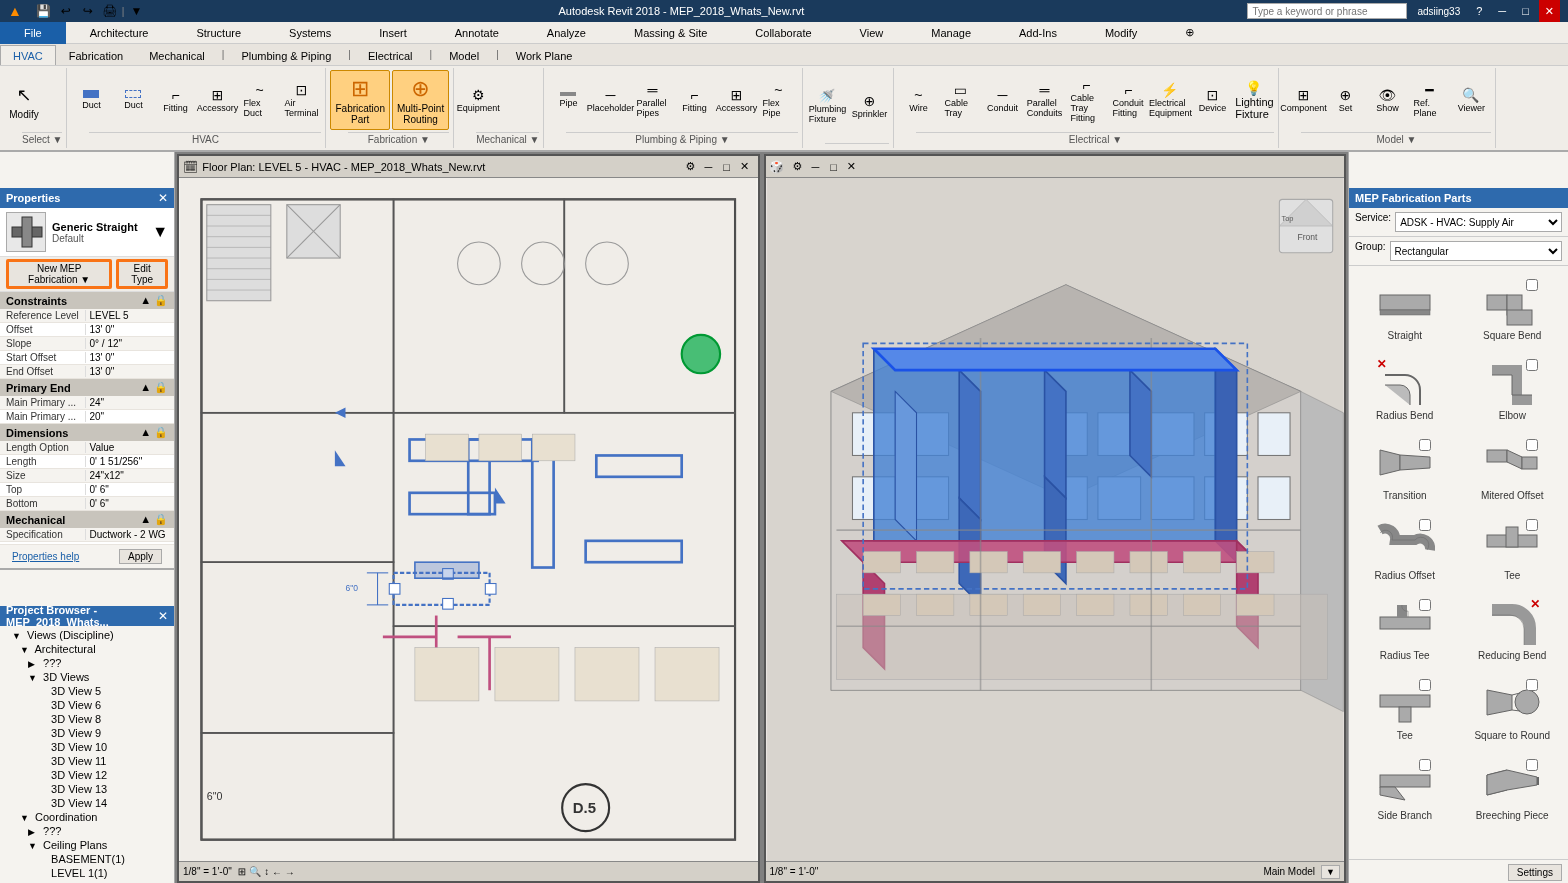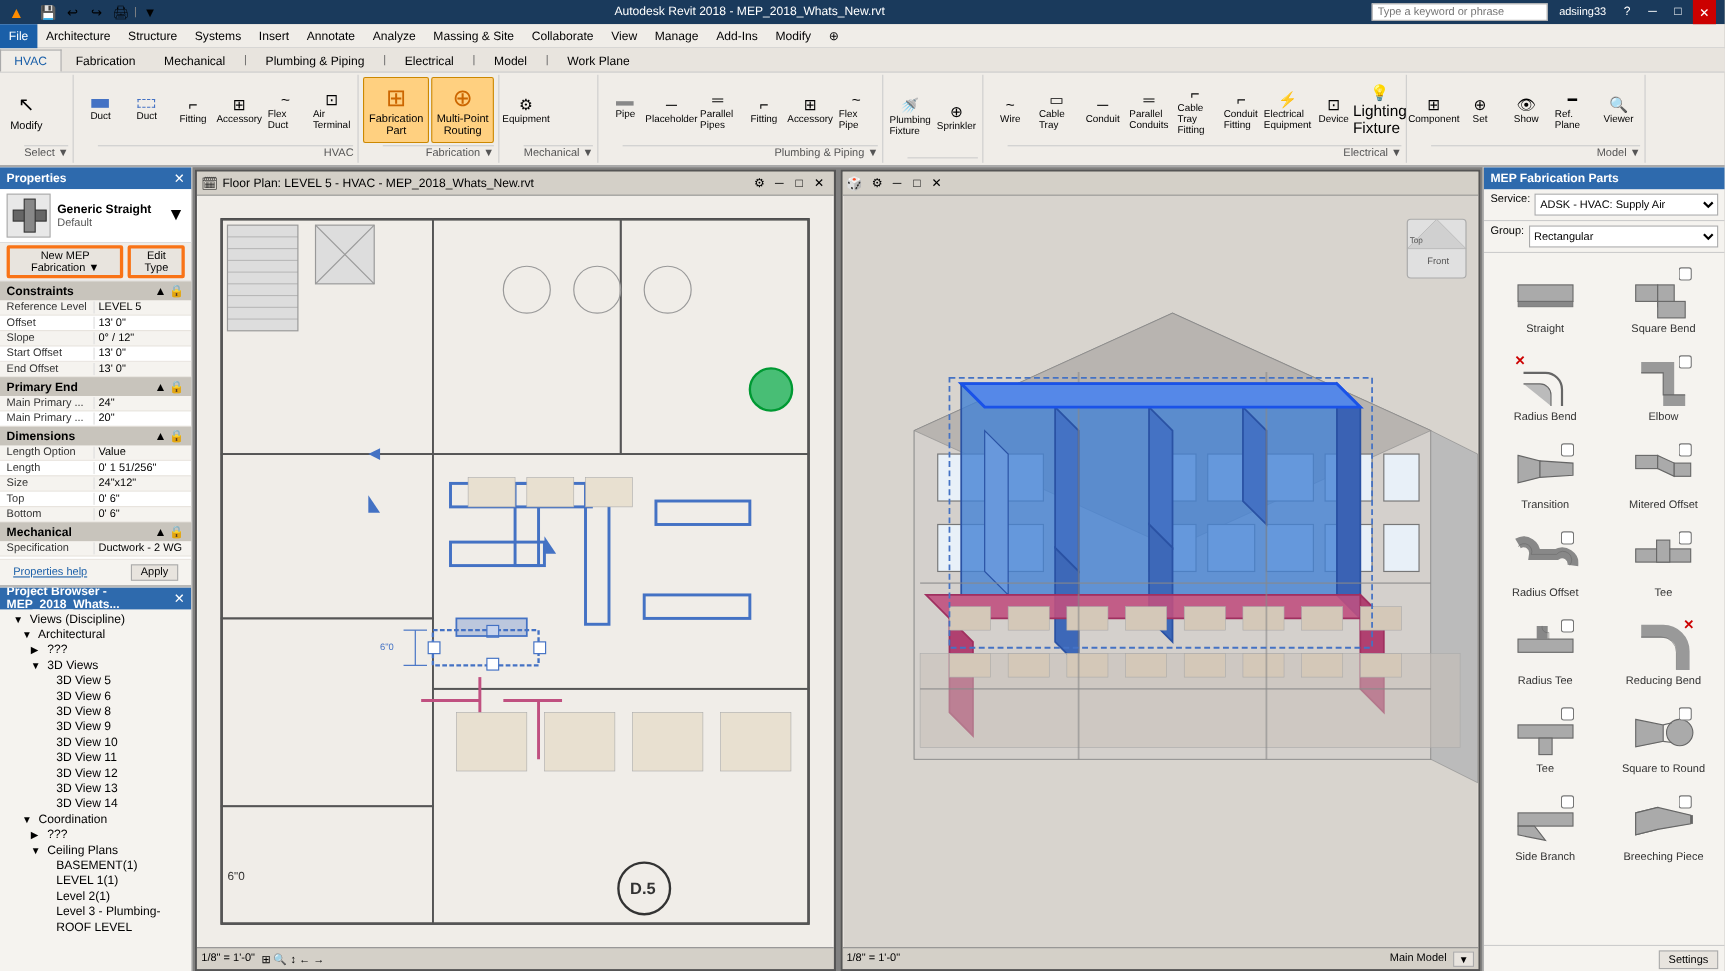--- a/index.html
+++ b/index.html
@@ -7,43 +7,43 @@
     
     
     #title-bar { background: #1a3a5c; color: #fff; height: 22px; display: flex; align-items: center; justify-content: space-between; padding: 0 8px; }
     #title-bar .title-text { font-size: 11px; flex: 1; text-align: center; }
     #title-bar .title-left { display: flex; align-items: center; gap: 4px; }
     #title-bar .title-right { display: flex; align-items: center; gap: 4px; margin-left: 35px; }
     .title-btn { background: none; border: none; color: #fff; cursor: pointer; font-size: 11px; padding: 0 6px; height: 22px; }
     
     
     #menu-bar { background: #f0ede8; height: 22px; display: flex; align-items: center; border-bottom: 1px solid #ccc; }
-    .menu-item { padding: 2px 8px; cursor: pointer; font-size: 11px; height: 22px; display: flex; align-items: center; }
+    .menu-item { padding: 2px 24px; cursor: pointer; font-size: 11px; height: 22px; display: flex; align-items: center; }
     .menu-item.active { background: #1a5fa8; color: #fff; }
     
     
     #ribbon { background: #f0ede8; border-bottom: 2px solid #aaa; display: flex; flex-direction: column; }
     #ribbon-tabs { display: flex; background: #e8e4de; height: 22px; align-items: flex-end; border-bottom: 1px solid #ccc; }
     .ribbon-tab { padding: 2px 12px; cursor: pointer; font-size: 11px; height: 20px; display: flex; align-items: center; border: 1px solid transparent; border-bottom: none; }
     .ribbon-tab.active { background: #f0ede8; border-color: #aaa; border-bottom-color: #f0ede8; color: #1a5fa8; }
     #ribbon-content { display: flex; align-items: stretch; padding: 2px 0; min-height: 80px; }
     .ribbon-group { display: flex; flex-direction: column; border-right: 1px solid #ccc; padding: 2px 4px; min-width: 60px; position: relative; }
     .ribbon-group-content { display: flex; flex-wrap: wrap; gap: 2px; flex: 1; align-items: center; }
-    .ribbon-group-label { font-size: 10px; text-align: right; color: #555; padding: 1px 0; border-top: 1px solid #ccc; margin-top: 2px; margin-left: 18px; }
+    .ribbon-group-label { font-size: 10px; text-align: center; color: #555; padding: 1px 0; border-top: 1px solid #ccc; margin-top: 2px; margin-left: 18px; }
     .ribbon-btn { display: flex; flex-direction: column; align-items: center; justify-content: center; padding: 2px 4px; cursor: pointer; border: 1px solid transparent; border-radius: 2px; min-width: 40px; font-size: 10px; text-align: center; height: 60px; }
     .ribbon-btn-small { display: flex; flex-direction: column; align-items: center; padding: 1px 3px; cursor: pointer; border: 1px solid transparent; border-radius: 2px; font-size: 10px; width: 40px; height: 28px; justify-content: center; }
     .ribbon-icon { width: 28px; height: 28px; display: flex; align-items: center; justify-content: center; font-size: 18px; }
     .ribbon-icon-small { width: 18px; height: 18px; display: flex; align-items: center; justify-content: center; font-size: 14px; }
     
     
     #main { display: flex; flex: 1; height: calc(883px - 22px - 22px - 84px - 22px); }
     
     
     #left-panel { width: 175px; background: #f5f3ef; border-right: 1px solid #aaa; display: flex; flex-direction: column; overflow: hidden; }
-    .panel-header { background: #2e6aad; color: #fff; padding: 2px 6px; font-size: 11px; font-weight: bold; display: flex; align-items: center; justify-content: space-between; height: 20px; }
+    .panel-header { background: #2e6aad; color: #fff; padding: 2px 6px; font-size: 11px; font-weight: bold; display: flex; align-items: center; justify-content: space-between; height: 20px; margin-top: 36px; }
     .panel-close { background: none; border: none; color: #fff; cursor: pointer; font-size: 12px; }
     
     
     #props-panel { flex: 0 0 auto; border-bottom: 1px solid #aaa; }
     .prop-preview { display: flex; align-items: center; gap: 6px; padding: 4px 6px; background: #fff; border-bottom: 1px solid #ddd; }
     .prop-preview-img { width: 40px; height: 40px; background: #e8e8e8; border: 1px solid #aaa; display: flex; align-items: center; justify-content: center; font-size: 10px; color: #555; }
     .prop-type { font-size: 11px; font-weight: bold; }
     .prop-subtype { font-size: 10px; color: #555; }
     .prop-actions { display: flex; gap: 4px; padding: 2px 6px; background: #f0ede8; border-bottom: 1px solid #ddd; }
     .prop-action-btn { font-size: 10px; padding: 1px 6px; background: #e8e4de; border: 3px solid #f97316; cursor: pointer; border-radius: 2px; }
@@ -299,21 +299,21 @@
         <div class="ribbon-btn-small">
           <div class="ribbon-icon-small">⚡</div>
           <span style="font-size:9px;">Electrical Equipment</span>
         </div>
         <div class="ribbon-btn-small">
           <div class="ribbon-icon-small">⊡</div>
           <span style="font-size:9px;">Device</span>
         </div>
         <div class="ribbon-btn-small">
           <div class="ribbon-icon-small">💡</div>
-          <span style="font-size:14px;">Lighting Fixture</span>
+          <span style="font-size:11px;">Lighting Fixture</span>
         </div>
       </div>
       <div class="ribbon-group-label">Electrical ▼</div>
     </div>
 
     <div class="ribbon-group">
       <div class="ribbon-group-content">
         <div class="ribbon-btn-small">
           <div class="ribbon-icon-small">⊞</div>
           <span style="font-size:9px;">Component</span>

